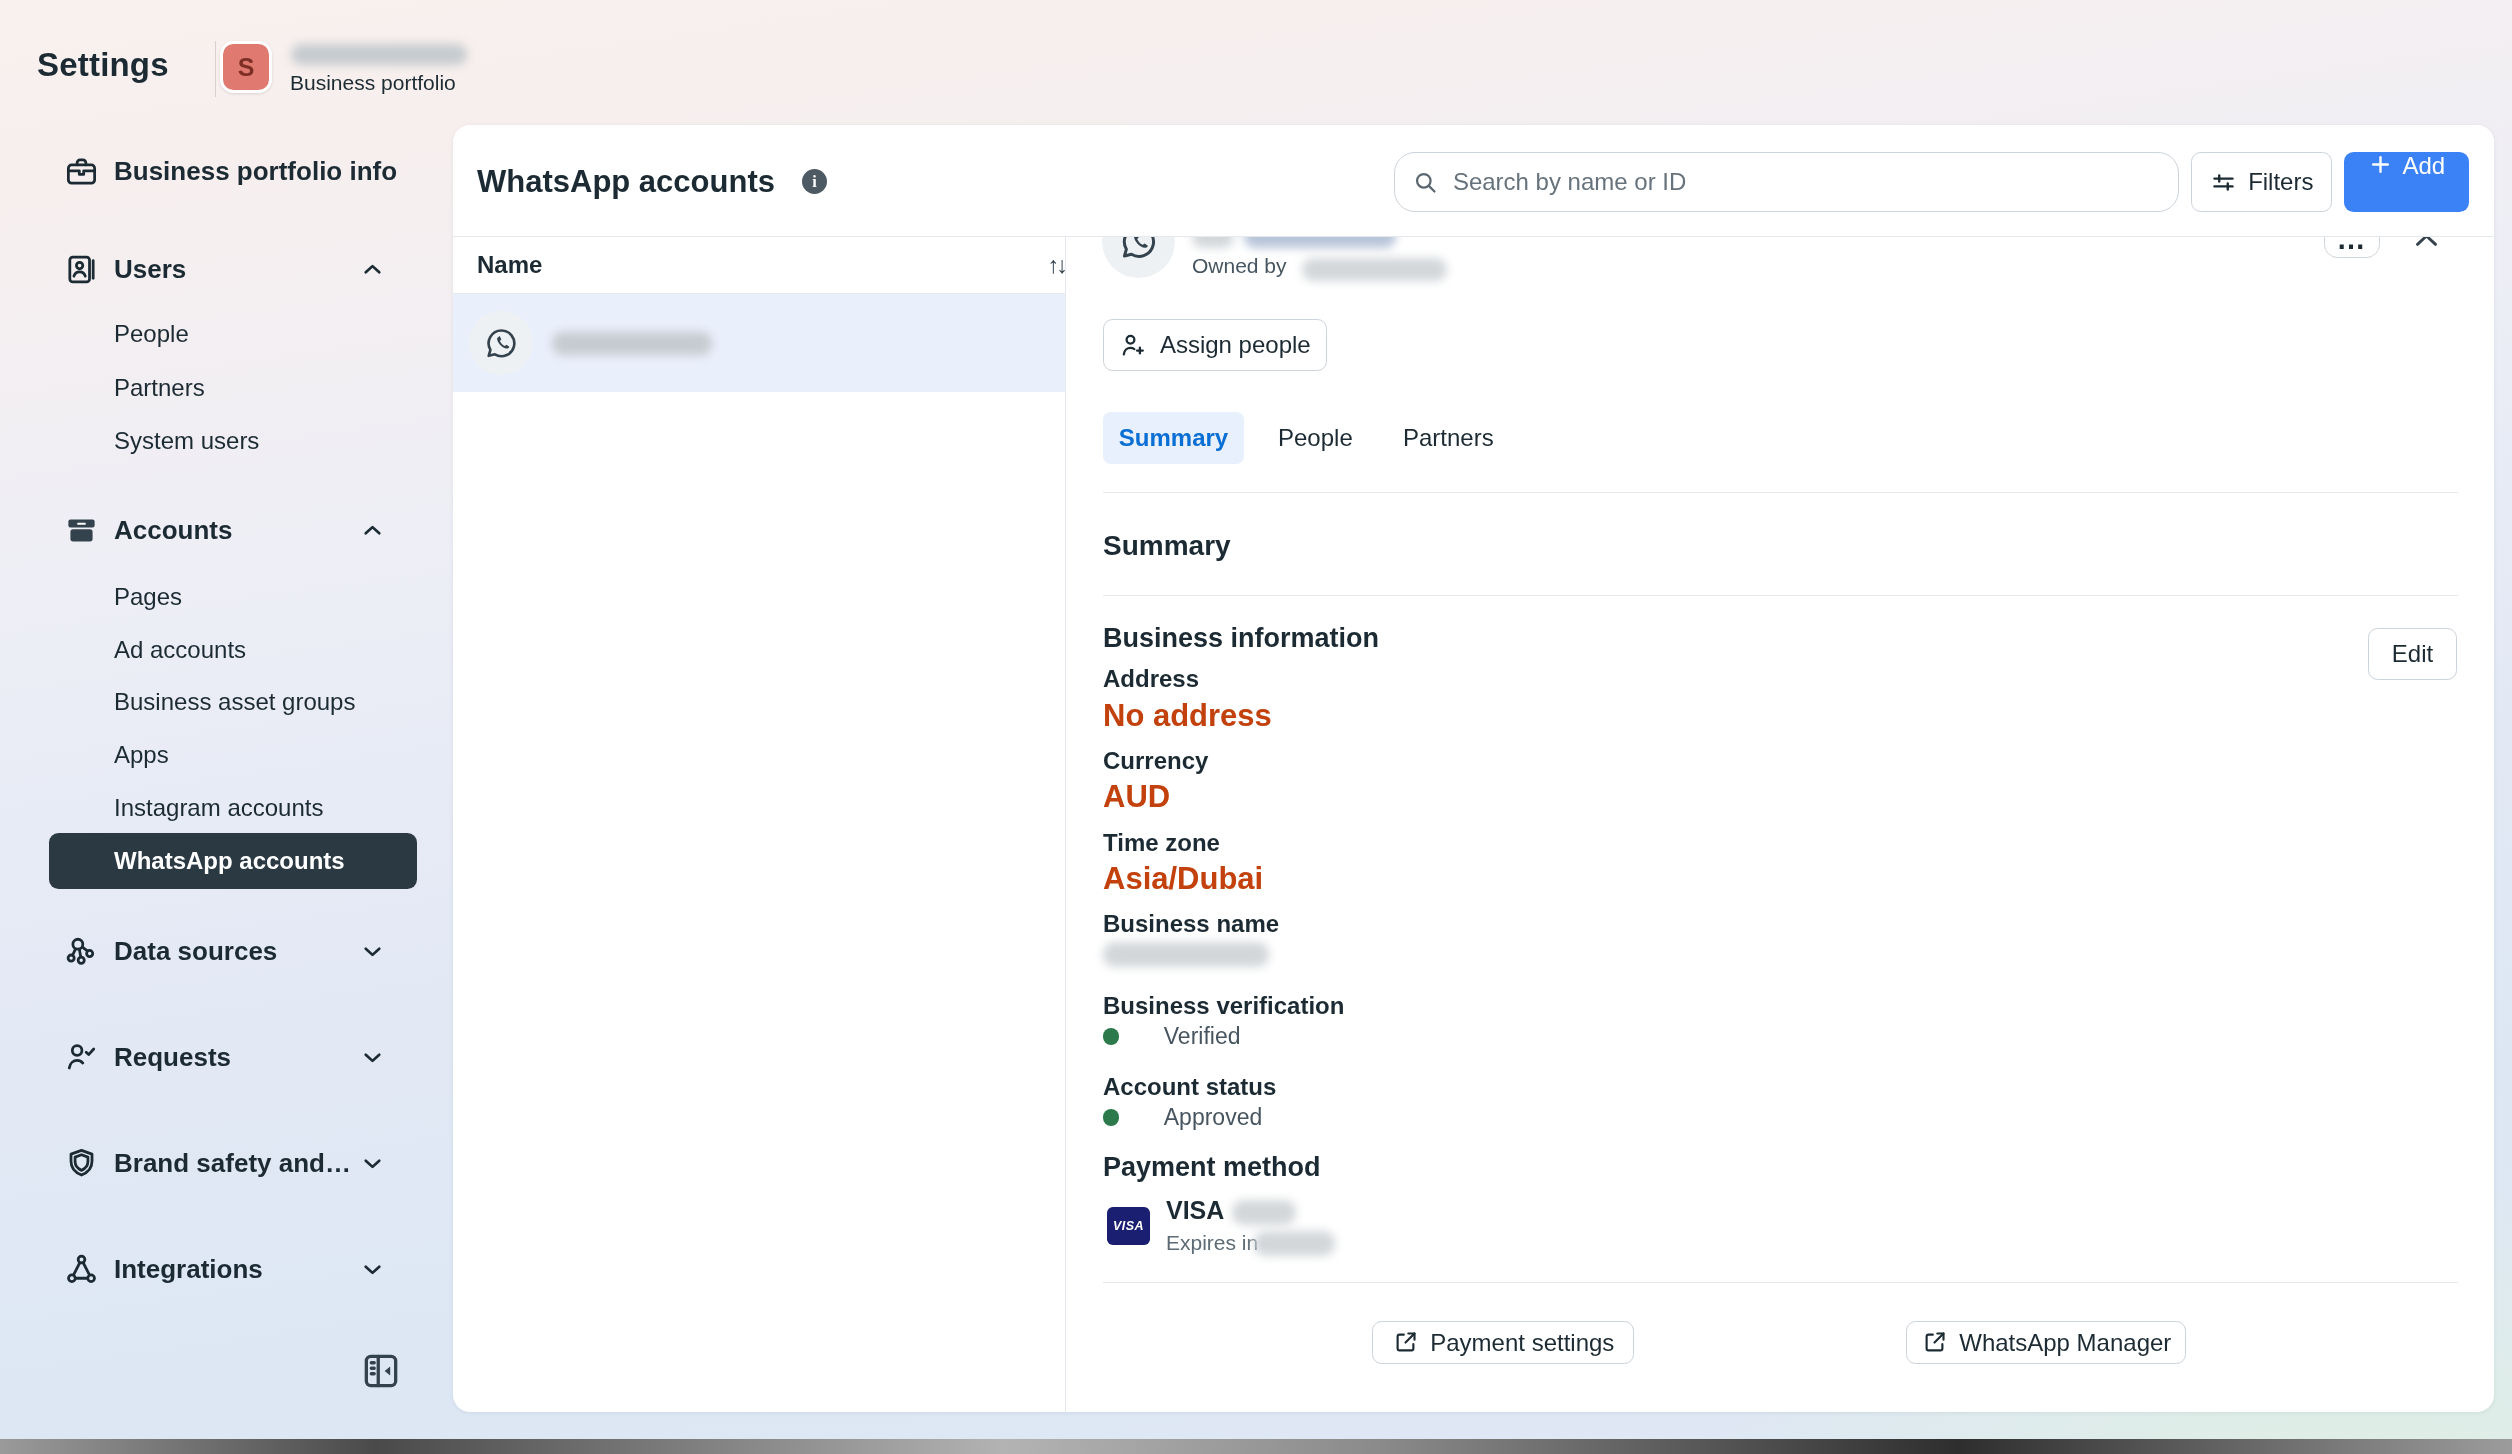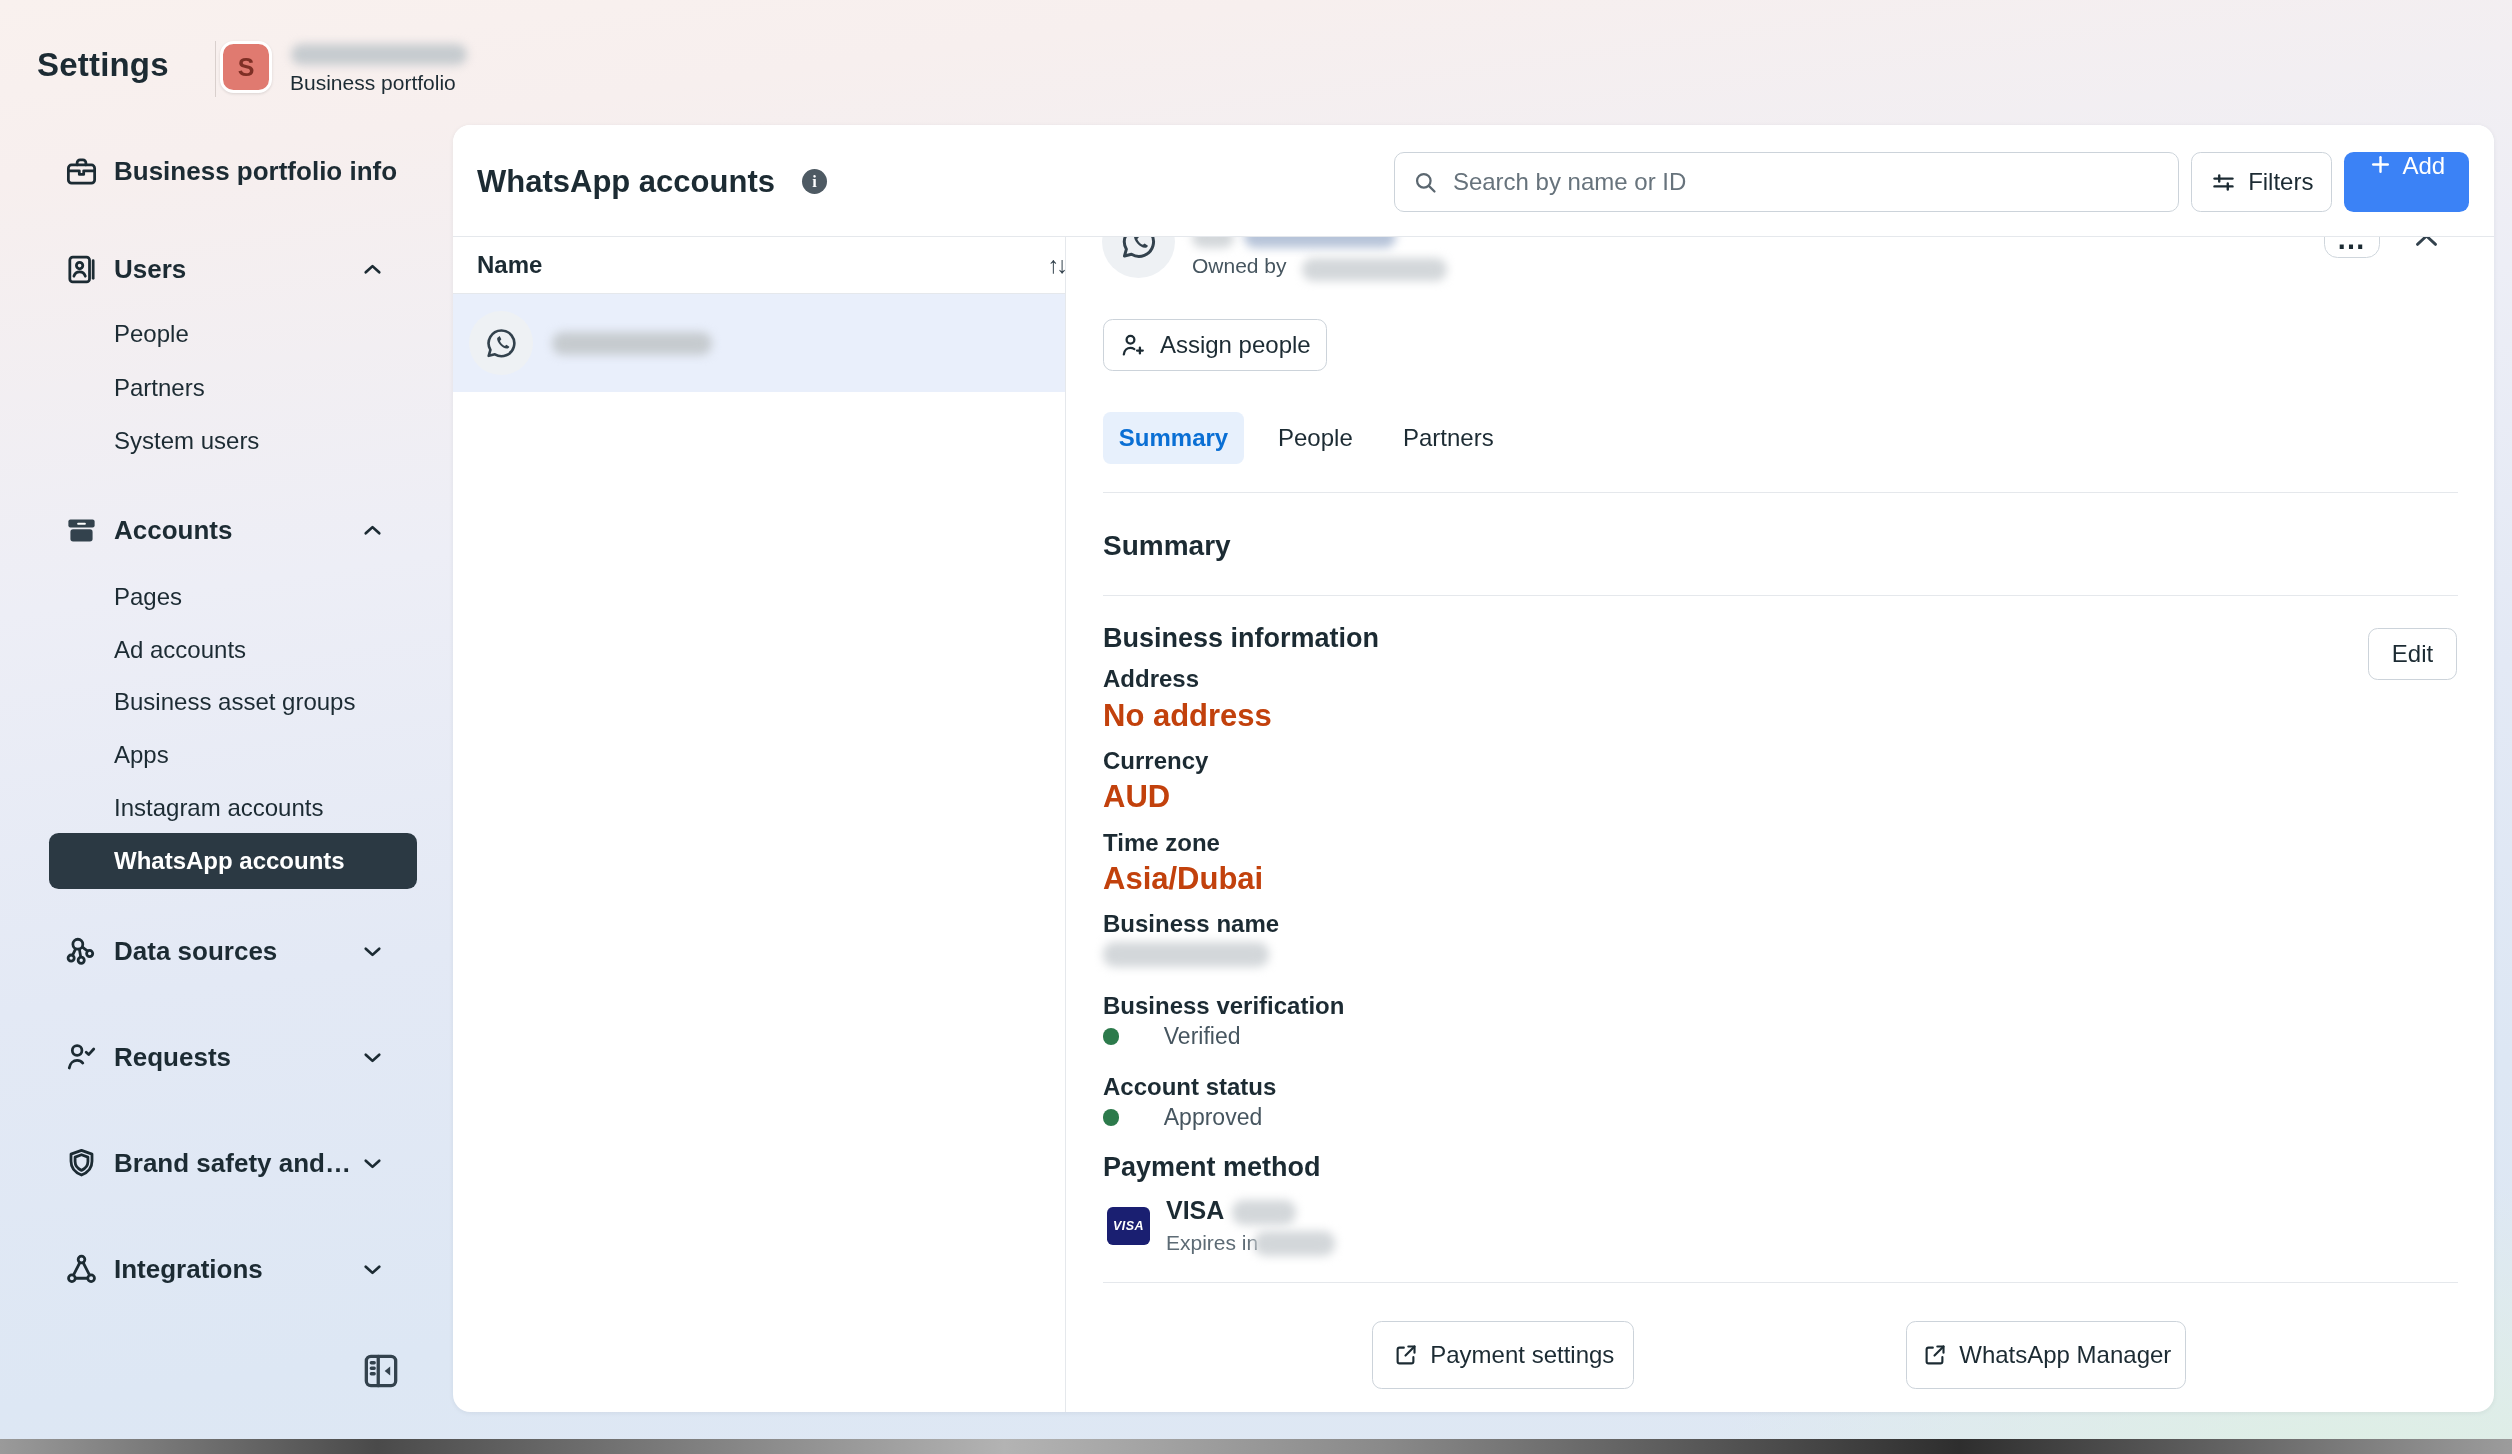--- a/index.html
+++ b/index.html
@@ -41,21 +41,21 @@
 
   
   .card{ left:453px; top:125px; width:2041px; height:1287px; background:#fff;
     border-radius:17.4px; box-shadow:0 1px 5.8px rgba(28,43,51,.07); overflow:hidden; }
   .card-header{ position:absolute; left:0; top:0; width:100%; height:112px; background:#fff;
     border-bottom:1px solid #e5e8ec; z-index:5; }
   .card-title{ left:24px; top:39px; font-size:31px; font-weight:700; }
   .info-ic{ left:349px; top:44px; width:25px; height:25px; border-radius:50%; background:#4e5a63;
     color:#fff; font-size:16.4px; font-weight:700; display:flex; align-items:center; justify-content:center;
     font-family:"Liberation Serif", serif; }
-  .search-box{ left:941px; top:27px; width:785px; height:60px; border:1.4px solid #ccd3da; border-radius:10px;
+  .search-box{ left:941px; top:27px; width:785px; height:60px; border:1.4px solid #ccd3da; border-radius:21px;
     background:#fff; display:flex; align-items:center; padding-left:17.4px; }
   .search-box input{ border:none; outline:none; font-size:24px; margin-left:13.5px; width:695px;
     font-family:"Liberation Sans", sans-serif; color:#1c2b33; background:transparent; }
   .search-box input::placeholder{ color:#67737c; }
   .btn{ border:1.4px solid #ccd3da; border-radius:9.6px; background:#fff; display:flex;
     align-items:center; justify-content:center; font-size:24px; font-weight:500; color:#1c2b33;
     cursor:pointer; gap:11.6px; }
   .filters-btn{ left:1738px; top:27px; width:141px; height:60px; }
   .add-btn{ left:1891px; top:27px; width:125px; height:60px; background:#3b82f6; border:none;
     border-radius:9.6px; color:#fff; display:flex; align-items:flex-start; justify-content:center;
@@ -87,21 +87,21 @@
   .f-label{ left:650px; font-size:24px; font-weight:700; }
   .f-value{ left:650px; font-size:31px; color:#c2410c;font-weight:bold; }
   .status-row{ left:650px; display:flex; align-items:center; gap:15.4px; }
   .dot{ width:16.4px; height:16.4px; border-radius:50%; background:#2c7a4b; }
   .status-txt{ font-size:23px; color:#46555f;margin-left:29px; }
   .visa-badge{ left:654px; top:1082px; width:43px; height:38px; background:#1a1f71; border-radius:5.8px;
     display:flex; align-items:center; justify-content:center; color:#fff; font-size:12.5px; font-weight:700;
     font-style:italic; letter-spacing:0.5px; }
   .visa-name{ left:713px; top:1071px; font-size:25px; font-weight:700; }
   .expires{ left:713px; top:1106px; font-size:21px; color:#5d6b75; }
-  .foot-btn{ top:1196px; height:68px; }
+  .foot-btn{ top:1196px; height:43px; }
   .owned{ left:739px; top:129px; font-size:21px; color:#46555f; }
   svg{ display:block; }
 </style>
 </head>
 <body>
 
 <div class="abs app-title">Settings</div>
 <div class="abs hdr-divider"></div>
 <div class="abs avatar">S</div>
 <div class="abs blob hdr-name-blob"></div>

